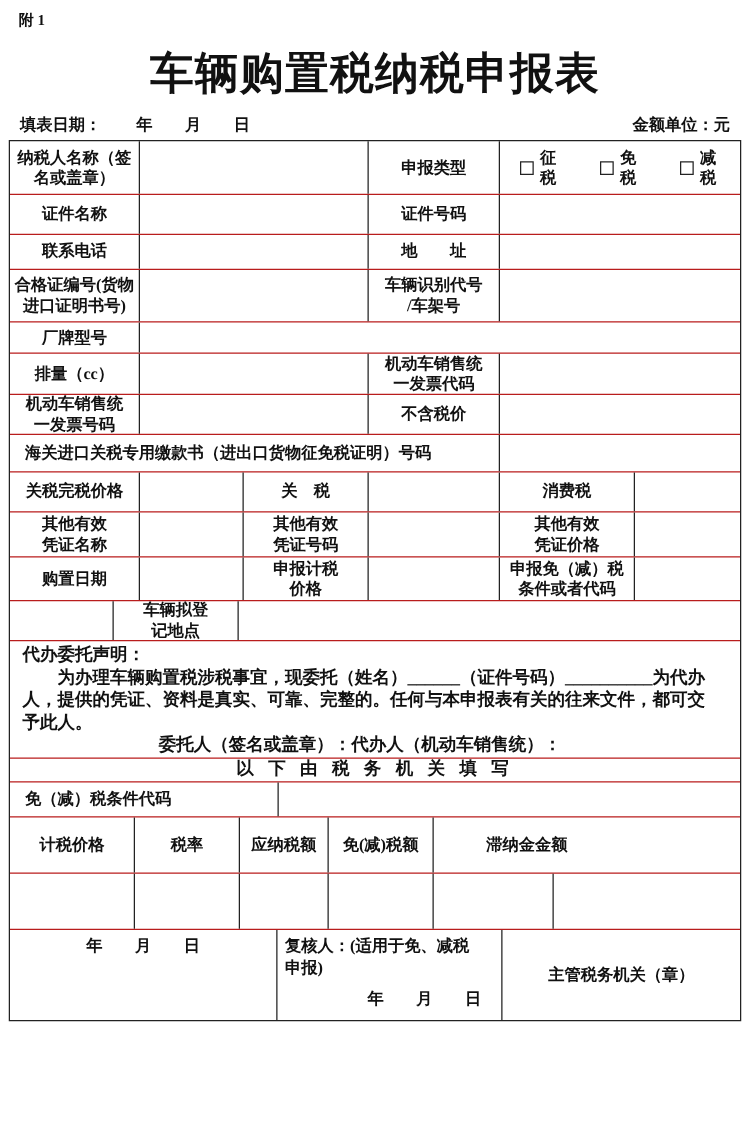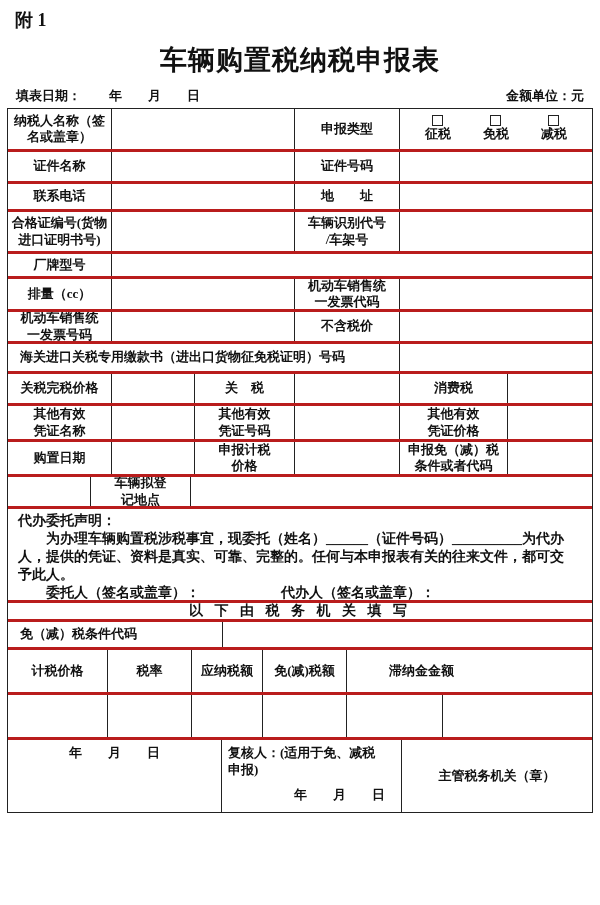--- a/index.html
+++ b/index.html
@@ -3,28 +3,28 @@
 <meta charset="utf-8">
 <style>
   * { box-sizing: border-box; margin: 0; padding: 0; }
   html, body { background: #ffffff; }
   body {
     width: 600px; height: 905px;
     font-family: "Liberation Serif", "DejaVu Serif", serif;
     color: #111;
   }
   .sheet { position: relative; width: 600px; height: 905px; padding-top: 8px; }
-  .attachment { margin-left: 15px; font-size: 18px; font-weight: bold; }
-  .title { text-align: center; font-size: 27px; font-weight: bold; letter-spacing: 1px; margin-top: 10px; }
+  .attachment { margin-left: 15px; font-size: 12px; font-weight: bold; }
+  .title { text-align: center; font-size: 35px; font-weight: bold; letter-spacing: 1px; margin-top: 10px; }
   .meta { display: flex; align-items: flex-end; font-size: 13px; font-weight: bold; margin: 9px 16px 3px 16px; }
   .meta .date-fields { margin-left: 28px; }
   .meta .unit { margin-left: auto; }
 
   .tbl { width: 586px; margin: 0 auto; border: 1px solid #222; }
-  .row { display: flex; border-bottom: 3px solid #b91c1c; width: 100%; }
+  .row { display: flex; border-bottom: 1px solid #b91c1c; width: 100%; }
   .row:last-child { border-bottom: none; }
   .cell {
     border-right: 1px solid #222;
     display: flex; align-items: center; justify-content: center;
     text-align: center; font-size: 13px; font-weight: bold;
     white-space: pre-line; line-height: 1.25; flex: 0 0 auto;
     overflow: hidden;
   }
   .cell:last-child { border-right: none; }
 
@@ -37,31 +37,31 @@
 
   
   .t1 { width: 100px; } .t2 { width: 84px; } .t3 { width: 71px; }
   .t4 { width: 84px; } .t5 { width: 96px; } .t6 { width: 149px; }
   .e1 { width: 215px; } .e2 { width: 369px; }
   .f1 { width: 214px; } .f2 { width: 180px; } .f3 { width: 190px; }
 
   .left { justify-content: flex-start; text-align: left; padding-left: 12px; }
 
   .opts { display: flex; align-items: center; justify-content: center; }
-  .opt { display: inline-flex; align-items: center; margin: 0 16px; flex-direction: column; }
+  .opt { display: inline-flex; align-items: center; margin: 0 16px; }
   .box { width: 11px; height: 11px; border: 1px solid #222; display: inline-block; margin-right: 2px; flex: 0 0 auto; }
 
   .decl {
     display: block; text-align: left;
     padding: 3px 26px 3px 10px;
     font-size: 14px; line-height: 18px; white-space: normal;
   }
   .decl .indent { text-indent: 2em; }
   .sign-row { display: flex; }
-  .sign-row .sign-a { flex: 0 0 48%; padding-left: 2em; }
+  .sign-row .sign-a { flex: 0 0 48%; padding-left: 2em; text-align: right; }
 
   .banner-cell { font-size: 14px; letter-spacing: 4px; }
 
   .fcell { flex-direction: column; align-items: stretch; justify-content: space-between; padding: 5px 6px; }
   .fcell .flabel { text-align: left; white-space: pre-line; line-height: 1.3; }
   .fcell .fdate-center { text-align: center; padding-bottom: 4px; }
   .fcell .fdate-right { text-align: right; padding: 0 10px 4px 0; }
   .authority { align-items: center; justify-content: center; }
 </style>
 </head>
@@ -189,21 +189,21 @@
       <div class="cell c46"></div>
     </div>
 
 
     <div class="row" style="height:94px">
       <div class="cell full decl">
         <div>代办委托声明：</div>
         <p class="indent">为办理车辆购置税涉税事宜，现委托（姓名）______（证件号码）__________为代办人，提供的凭证、资料是真实、可靠、完整的。任何与本申报表有关的往来文件，都可交予此人。</p>
         <div class="sign-row">
           <span class="sign-a">委托人（签名或盖章）：</span>
-          <span>代办人（签名或盖章）：</span>
+          <span>代办人（机动车销售统）：</span>
         </div>
       </div>
     </div>
 
     <div class="row" style="height:19px">
       <div class="cell full banner-cell">以 下 由 税 务 机 关 填 写</div>
     </div>
 
     <div class="row" style="height:28px">
       <div class="cell e1 left">免（减）税条件代码</div>

